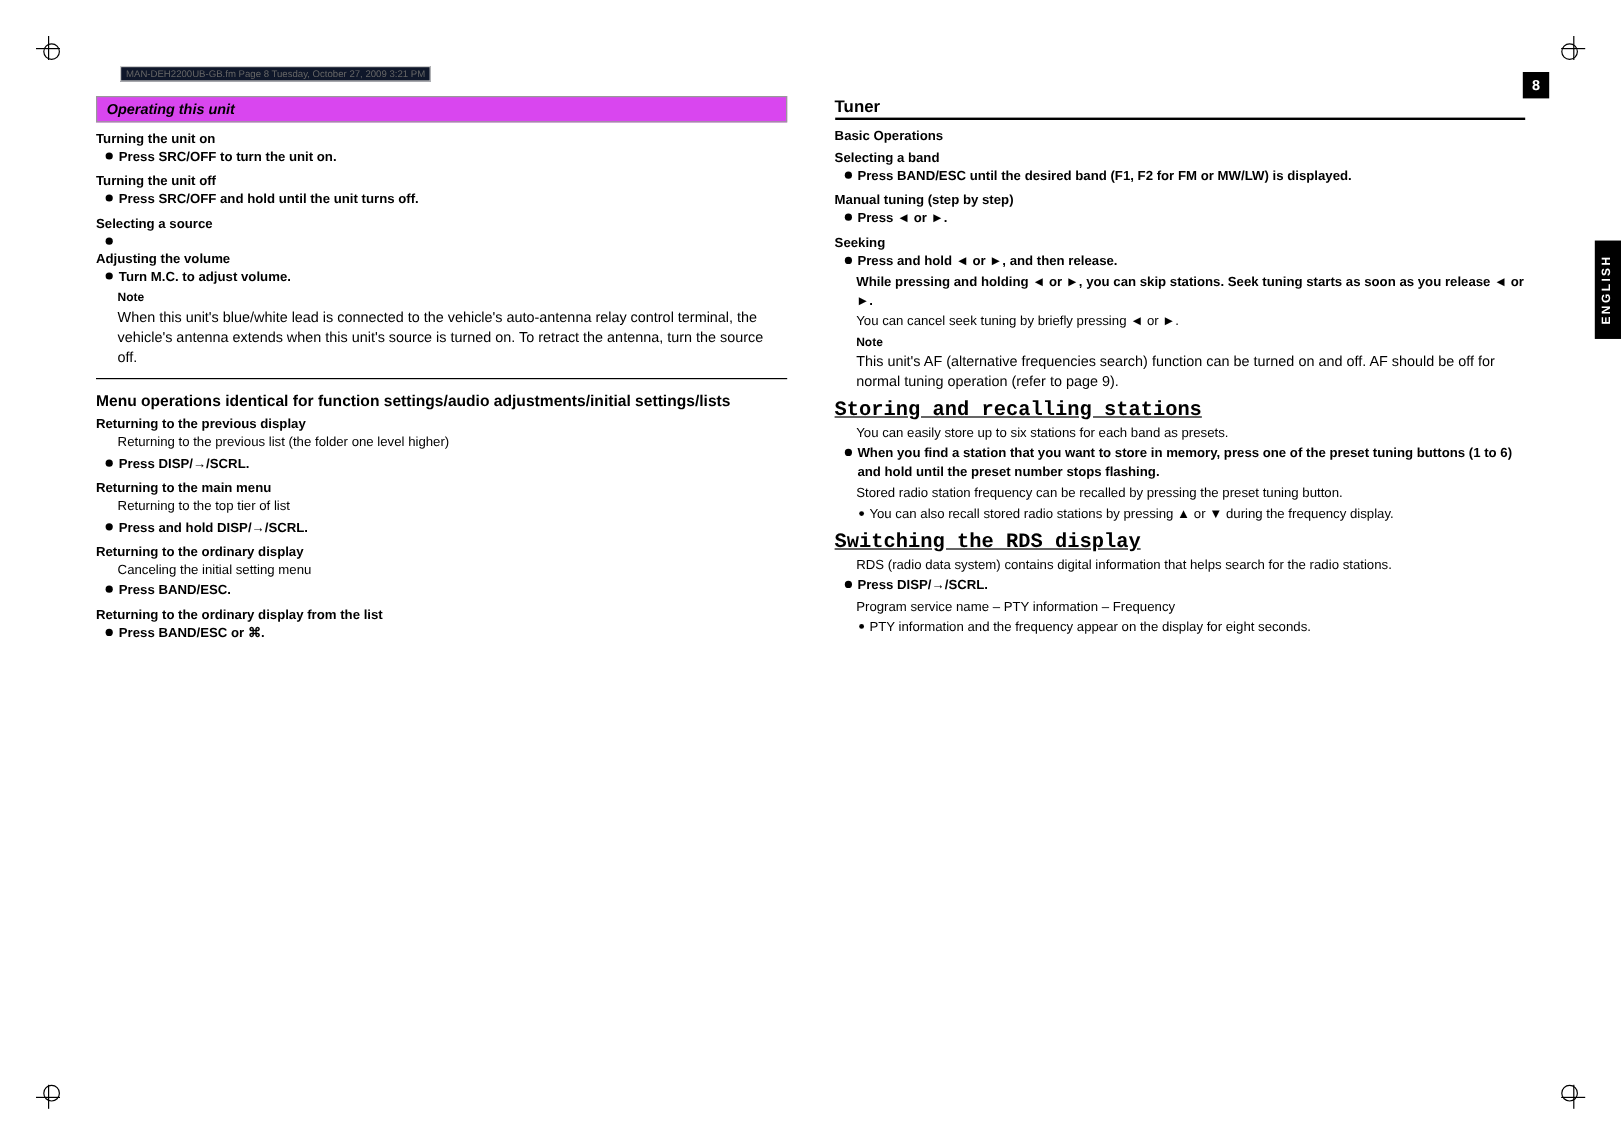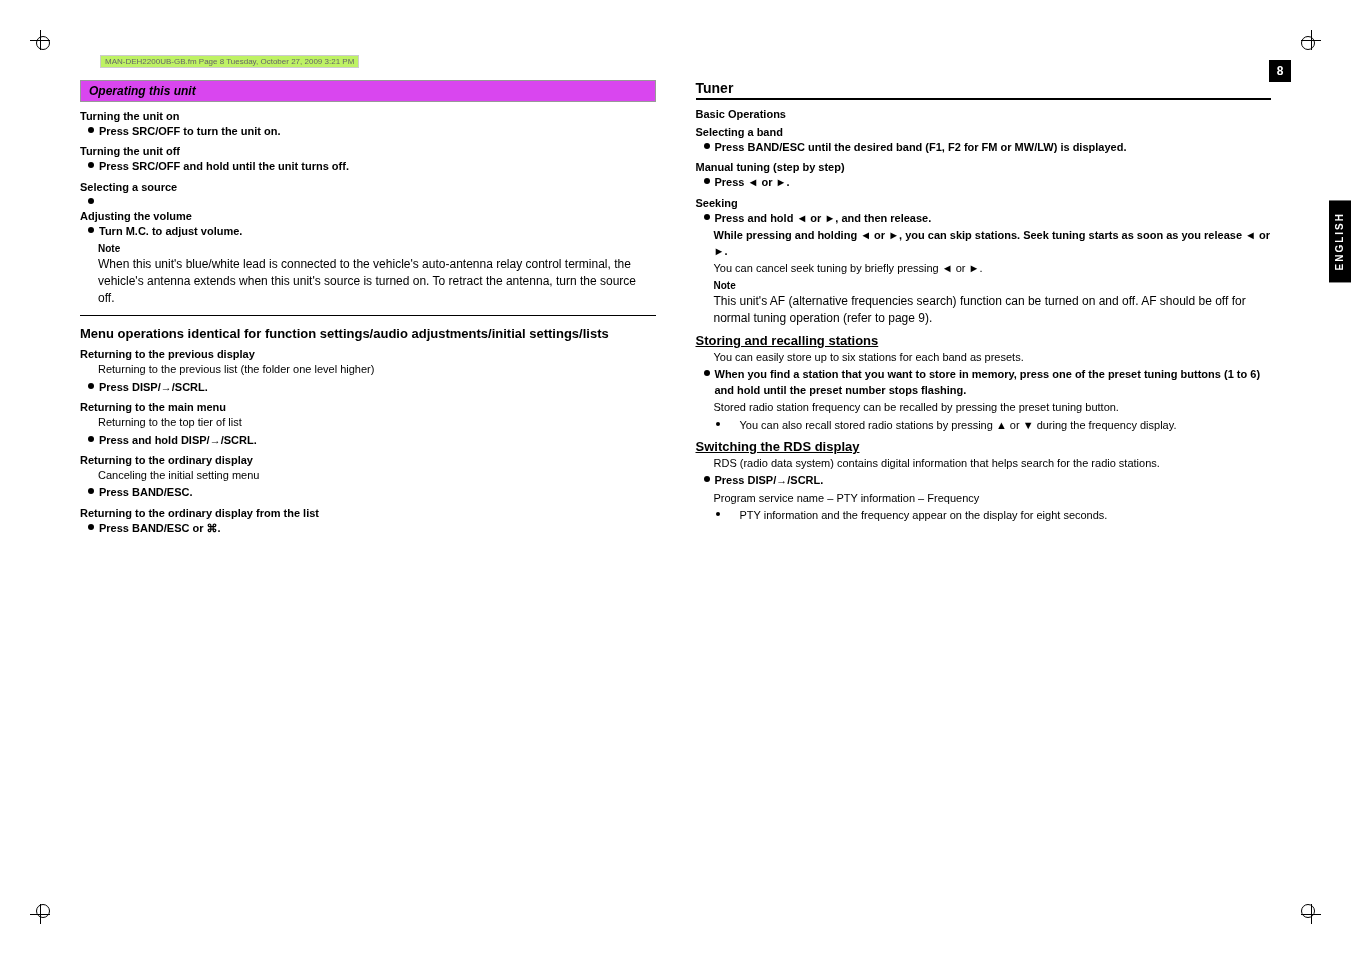--- a/index.html
+++ b/index.html
@@ -56,21 +56,21 @@
 
     
     .file-path {
       position: absolute;
       top: 55px;
       left: 100px;
       font-size: 8px;
       color: #666;
       border: 1px solid #ccc;
       padding: 1px 4px;
-      background: #bef264;
+      background: #0f172a;
     }
 
     
     .page-number {
       position: absolute;
       top: 60px;
       right: 60px;
       background: #000;
       color: #fff;
       font-size: 12px;
@@ -187,21 +187,20 @@
       font-size: 11px;
       margin-bottom: 2px;
       line-height: 1.4;
     }
 
     .sub-bullet {
       display: flex;
       align-items: flex-start;
       margin-left: 20px;
       margin-bottom: 2px;
-      gap: 15px;
     }
 
     .sub-bullet-dot {
       width: 4px;
       height: 4px;
       background: #000;
       border-radius: 50%;
       margin-top: 4px;
       margin-right: 5px;
       flex-shrink: 0;
@@ -235,21 +234,22 @@
 
     .divider-line {
       border: none;
       border-top: 1px solid #000;
       margin: 8px 0;
     }
 
     .underline-section {
       text-decoration: underline;
       font-weight: bold;
-      font-size: 13px;
+      font-size: 17px;
+      font-family: Liberation Mono, monospace;
     }
   </style>
 </head>
 <body>
 
 <div class="corner-mark tl"></div>
 <div class="corner-mark tr"></div>
 <div class="corner-mark bl"></div>
 <div class="corner-mark br"></div>
 

